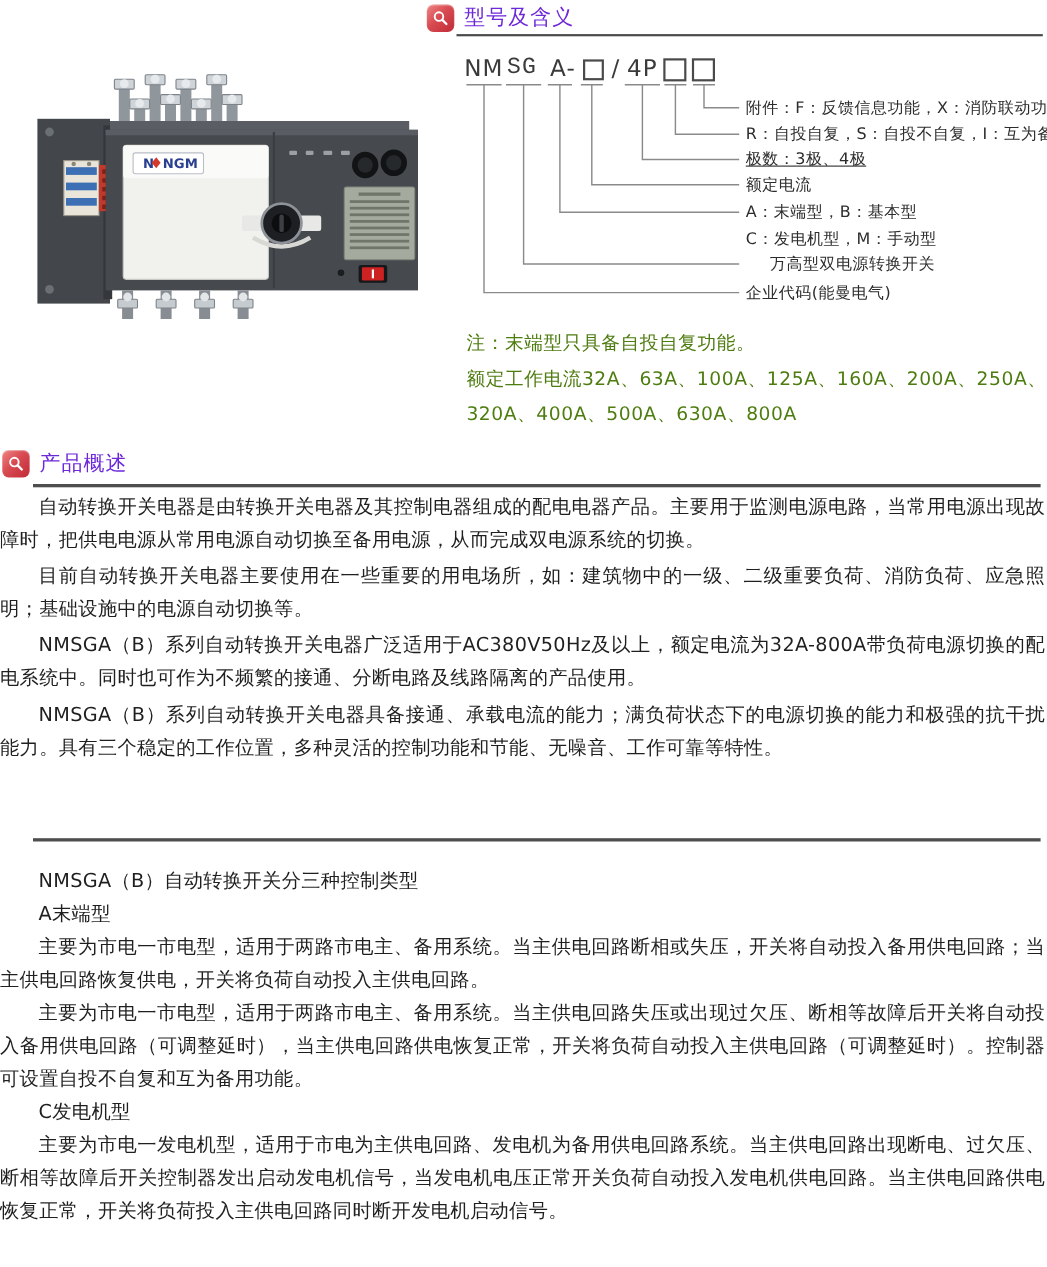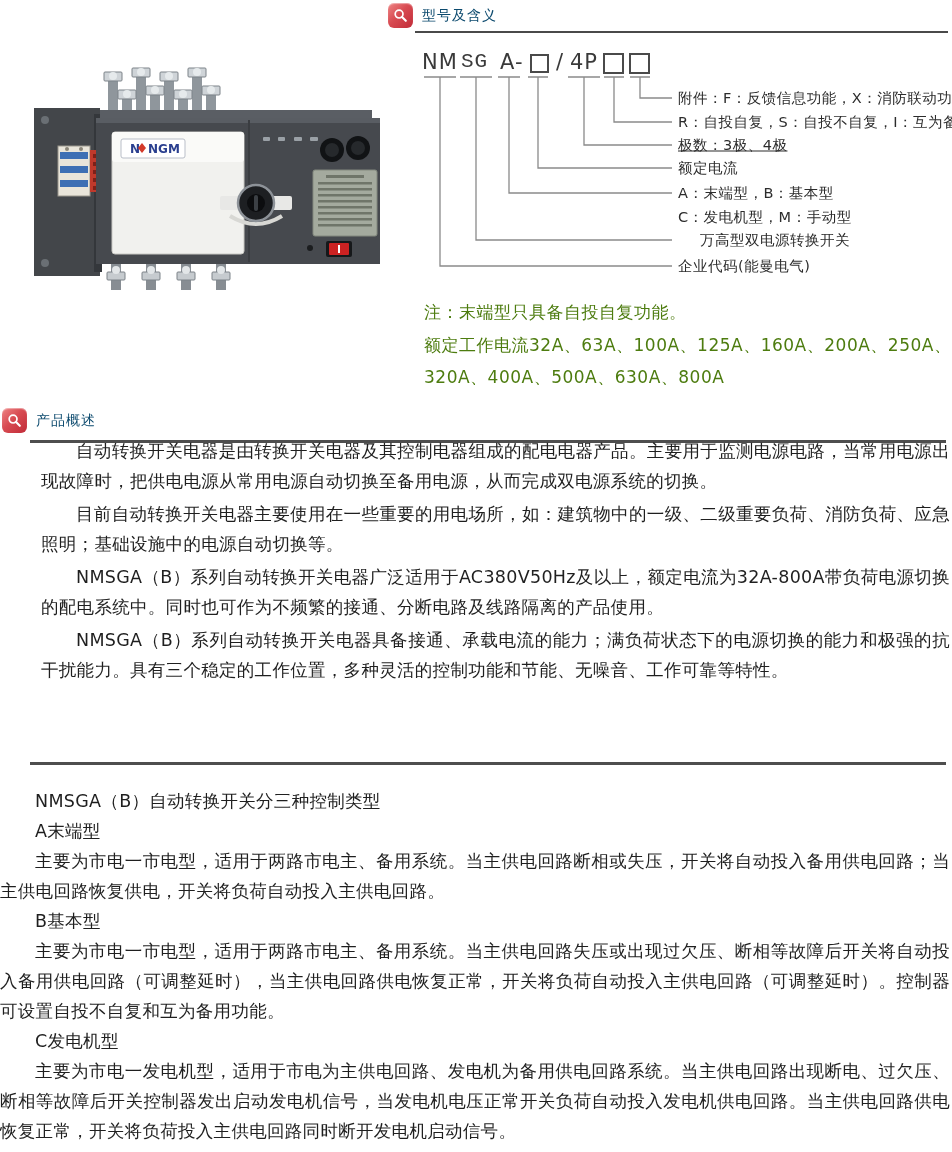--- a/index.html
+++ b/index.html
@@ -10,21 +10,21 @@
   }
   
   .sec-head{position:absolute;display:flex;align-items:center;gap:9px;}
   .badge{
     width:25px;height:25px;border-radius:6px;flex:0 0 auto;
     background:linear-gradient(135deg,#ee8585 0%,#d84b52 45%,#c12b38 100%);
     display:flex;align-items:center;justify-content:center;
     box-shadow:inset 0 1px 1px rgba(255,255,255,.45);
   }
   .badge svg{width:17px;height:17px;display:block;}
-  .sec-title{font-size:14px;color:#0c4a6e;letter-spacing:1px;font-weight:500;white-space:nowrap;}
+  .sec-title{font-size:19px;color:#6d28d9;letter-spacing:1px;font-weight:500;white-space:nowrap;}
   .rule{position:absolute;height:2px;background:#4a4a4a;}
   .rule.thick{height:3px;background:#4e4e4e;}
 
   
   .diagram{position:absolute;left:420px;top:50px;width:532px;height:244px;}
   .diagram .mpart{position:absolute;top:0;font-size:21px;color:#3a3a3a;letter-spacing:1px;white-space:nowrap;}
   .diagram .mbox{position:absolute;border:2px solid #4a4a4a;background:#fff;}
   .diagram svg.lines{position:absolute;left:0;top:0;width:532px;height:244px;}
   .dlabel{position:absolute;left:258px;transform:translateY(-50%);font-size:14.5px;color:#2c2c2c;white-space:nowrap;letter-spacing:.5px;}
 
@@ -242,32 +242,31 @@
     <span class="badge">
       <svg viewBox="0 0 24 24">
           <circle cx="10" cy="10" r="5.5" fill="none" stroke="#fff" stroke-width="2.4"></circle>
           <line x1="14.2" y1="14.2" x2="19.5" y2="19.5" stroke="#fff" stroke-width="3" stroke-linecap="round"></line>
         </svg>
     </span>
     <span class="sec-title">产品概述</span>
   </div>
   <div class="rule thick" style="left:30px;right:6px;top:440px;"></div>
 
-  <div class="flowtext" style="top:436px;height:252px;padding-left:41px;">
+  <div class="flowtext" style="top:446px;height:252px;">
     <p>自动转换开关电器是由转换开关电器及其控制电器组成的配电电器产品。主要用于监测电源电路，当常用电源出现故障时，把供电电源从常用电源自动切换至备用电源，从而完成双电源系统的切换。</p>
     <p>目前自动转换开关电器主要使用在一些重要的用电场所，如：建筑物中的一级、二级重要负荷、消防负荷、应急照明；基础设施中的电源自动切换等。</p>
     <p>NMSGA（B）系列自动转换开关电器广泛适用于AC380V50Hz及以上，额定电流为32A-800A带负荷电源切换的配电系统中。同时也可作为不频繁的接通、分断电路及线路隔离的产品使用。</p>
     <p>NMSGA（B）系列自动转换开关电器具备接通、承载电流的能力；满负荷状态下的电源切换的能力和极强的抗干扰能力。具有三个稳定的工作位置，多种灵活的控制功能和节能、无噪音、工作可靠等特性。</p>
   </div>
 
   <div class="rule thick" style="left:30px;right:6px;top:762px;"></div>
 
   <div class="flowtext" style="top:786px;height:362px;">
     <p class="nogap">NMSGA（B）自动转换开关分三种控制类型</p>
     <p class="thead">A末端型</p>
     <p class="nogap">主要为市电一市电型，适用于两路市电主、备用系统。当主供电回路断相或失压，开关将自动投入备用供电回路；当主供电回路恢复供电，开关将负荷自动投入主供电回路。</p>
-    <p class="thead">B基本型</p>
     <p class="nogap">主要为市电一市电型，适用于两路市电主、备用系统。当主供电回路失压或出现过欠压、断相等故障后开关将自动投入备用供电回路（可调整延时），当主供电回路供电恢复正常，开关将负荷自动投入主供电回路（可调整延时）。控制器可设置自投不自复和互为备用功能。</p>
     <p class="thead">C发电机型</p>
     <p class="nogap">主要为市电一发电机型，适用于市电为主供电回路、发电机为备用供电回路系统。当主供电回路出现断电、过欠压、断相等故障后开关控制器发出启动发电机信号，当发电机电压正常开关负荷自动投入发电机供电回路。当主供电回路供电恢复正常，开关将负荷投入主供电回路同时断开发电机启动信号。</p>
   </div>
 
 </div>
 
 </body></html>

